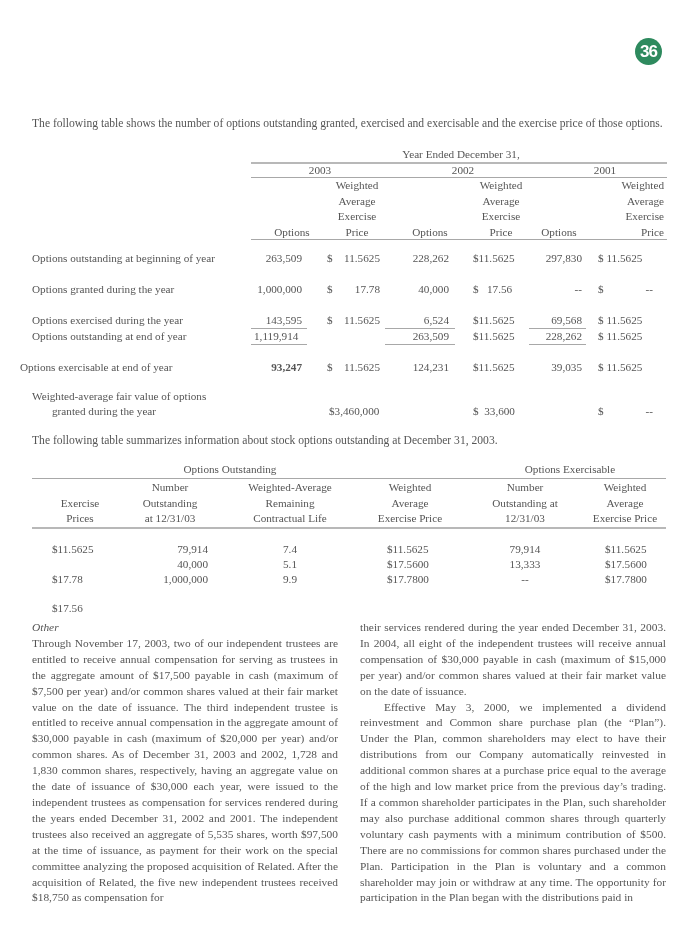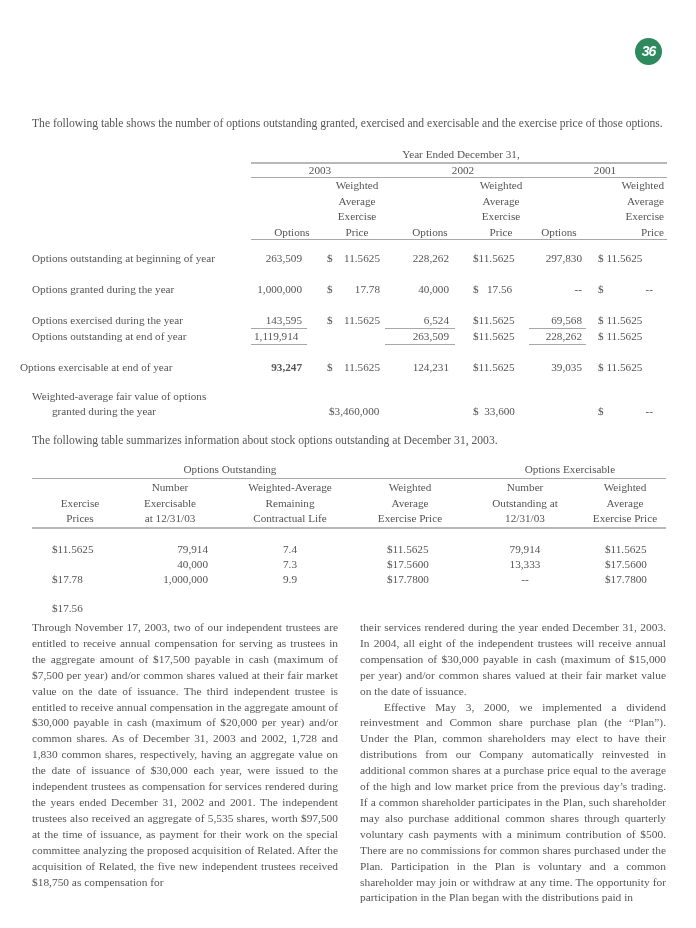--- a/index.html
+++ b/index.html
@@ -4,21 +4,21 @@
 <style>
   html, body { margin: 0; padding: 0; }
   body {
     width: 696px; height: 928px; background: #ffffff; position: relative; overflow: hidden;
     font-family: "Liberation Serif", "DejaVu Serif", serif; color: #555555;
   }
   .abs { position: absolute; white-space: nowrap; }
   .page-badge {
     position: absolute; left: 635px; top: 38px; width: 27px; height: 27px; border-radius: 50%;
     background: #2e8a5e; color: #ffffff; font-family: "Liberation Sans", "DejaVu Sans", sans-serif;
-    font-weight: bold; font-size: 14px; line-height: 27px; text-align: center; letter-spacing: -1px; font-style: italic;
+    font-weight: bold; font-size: 17px; line-height: 27px; text-align: center; letter-spacing: -1px;
   }
   .intro { font-size: 11.6px; }
   .t { font-size: 11.2px; line-height: 15px; }
   .r { text-align: right; }
   .c { text-align: center; }
   .rule { position: absolute; height: 0; border-top: 1px solid #a8a8a8; }
   .rule2 { position: absolute; height: 0; border-top: 2px solid #b8b8b8; }
   .col-text {
     position: absolute; top: 620px; width: 306px; font-size: 11.4px; line-height: 15.9px;
     text-align: justify; color: #555555;
@@ -143,21 +143,21 @@
   <div class="abs t c" style="left:470px; width:200px; top:462px;">Options Exercisable</div>
   <div class="rule" style="left:32px; width:634px; top:478px;"></div>
 
   <div class="abs t c" style="left:40px; width:80px; top:480px; line-height:15.6px;">
     <div>&nbsp;</div>
     <div>Exercise</div>
     <div>Prices</div>
   </div>
   <div class="abs t c" style="left:125px; width:90px; top:480px; line-height:15.6px;">
     <div>Number</div>
-    <div>Exercisable</div>
+    <div>Outstanding</div>
     <div>at 12/31/03</div>
   </div>
   <div class="abs t c" style="left:230px; width:120px; top:480px; line-height:15.6px;">
     <div>Weighted-Average</div>
     <div>Remaining</div>
     <div>Contractual Life</div>
   </div>
   <div class="abs t c" style="left:360px; width:100px; top:480px; line-height:15.6px;">
     <div>Weighted</div>
     <div>Average</div>
@@ -179,34 +179,35 @@
     <div class="abs t" style="left:52px; top:542px;">$11.5625</div>
     <div class="abs t r" style="left:130px; width:78px; top:542px;">79,914</div>
     <div class="abs t c" style="left:250px; width:80px; top:542px;">7.4</div>
     <div class="abs t" style="left:387px; top:542px;">$11.5625</div>
     <div class="abs t c" style="left:485px; width:80px; top:542px;">79,914</div>
     <div class="abs t" style="left:605px; top:542px;">$11.5625</div>
   </div>
   <div>
     <div class="abs t" style="left:52px; top:557px;margin-top:44px;">$17.56</div>
     <div class="abs t r" style="left:130px; width:78px; top:557px;">40,000</div>
-    <div class="abs t c" style="left:250px; width:80px; top:557px;">7.3</div>
+    <div class="abs t c" style="left:250px; width:80px; top:557px;">5.1</div>
     <div class="abs t" style="left:387px; top:557px;">$17.5600</div>
     <div class="abs t c" style="left:485px; width:80px; top:557px;">13,333</div>
     <div class="abs t" style="left:605px; top:557px;">$17.5600</div>
   </div>
   <div>
     <div class="abs t" style="left:52px; top:572px;">$17.78</div>
     <div class="abs t r" style="left:130px; width:78px; top:572px;">1,000,000</div>
     <div class="abs t c" style="left:250px; width:80px; top:572px;">9.9</div>
     <div class="abs t" style="left:387px; top:572px;">$17.7800</div>
     <div class="abs t c" style="left:485px; width:80px; top:572px;">--</div>
     <div class="abs t" style="left:605px; top:572px;">$17.7800</div>
   </div>
 </div>
 
 <div class="col-text" style="left:32px;">
+  <p class="heading">Other</p>
   <p>Through November 17, 2003, two of our independent trustees are entitled to receive annual compensation for serving as trustees in the aggregate amount of $17,500 payable in cash (maximum of $7,500 per year) and/or common shares valued at their fair market value on the date of issuance.  The third independent trustee is entitled to receive annual compensation in the aggregate amount of $30,000 payable in cash (maximum of $20,000 per year) and/or common shares.  As of December 31, 2003 and 2002, 1,728 and 1,830 common shares, respectively, having an aggregate value on the date of issuance of $30,000 each year, were issued to the independent trustees as compensation for services rendered during the years ended December 31, 2002 and 2001.  The independent trustees also received an aggregate of 5,535 shares, worth $97,500 at the time of issuance, as payment for their work on the special committee analyzing the proposed acquisition of Related.  After the acquisition of Related, the five new independent trustees received $18,750 as compensation for</p>
 </div>
 <div class="col-text" style="left:360px;">
   <p>their services rendered during the year ended December 31, 2003.  In 2004, all eight of the independent trustees will receive annual compensation of $30,000 payable in cash (maximum of $15,000 per year) and/or common shares valued at their fair market value on the date of issuance.</p>
   <p class="indent">Effective May 3, 2000, we implemented a dividend reinvestment and Common share purchase plan (the “Plan”).  Under the Plan, common shareholders may elect to have their distributions from our Company automatically reinvested in additional common shares at a purchase price equal to the average of the high and low market price from the previous day’s trading.  If a common shareholder participates in the Plan, such shareholder may also purchase additional common shares through quarterly voluntary cash payments with a minimum contribution of $500.  There are no commissions for common shares purchased under the Plan.  Participation in the Plan is voluntary and a common shareholder may join or withdraw at any time.  The opportunity for participation in the Plan began with the distributions paid in</p>
 </div>
 
 </body></html>

